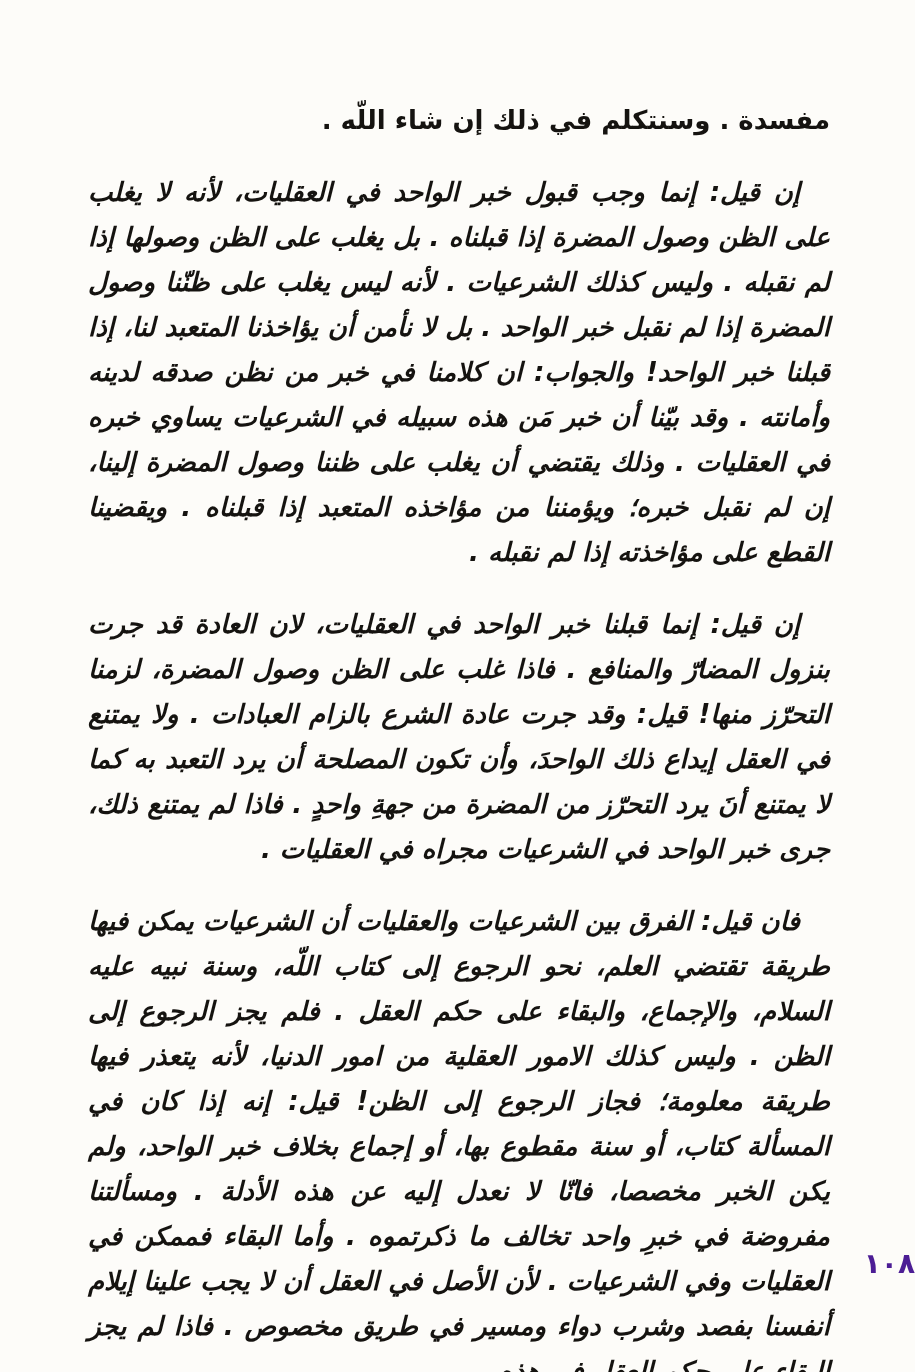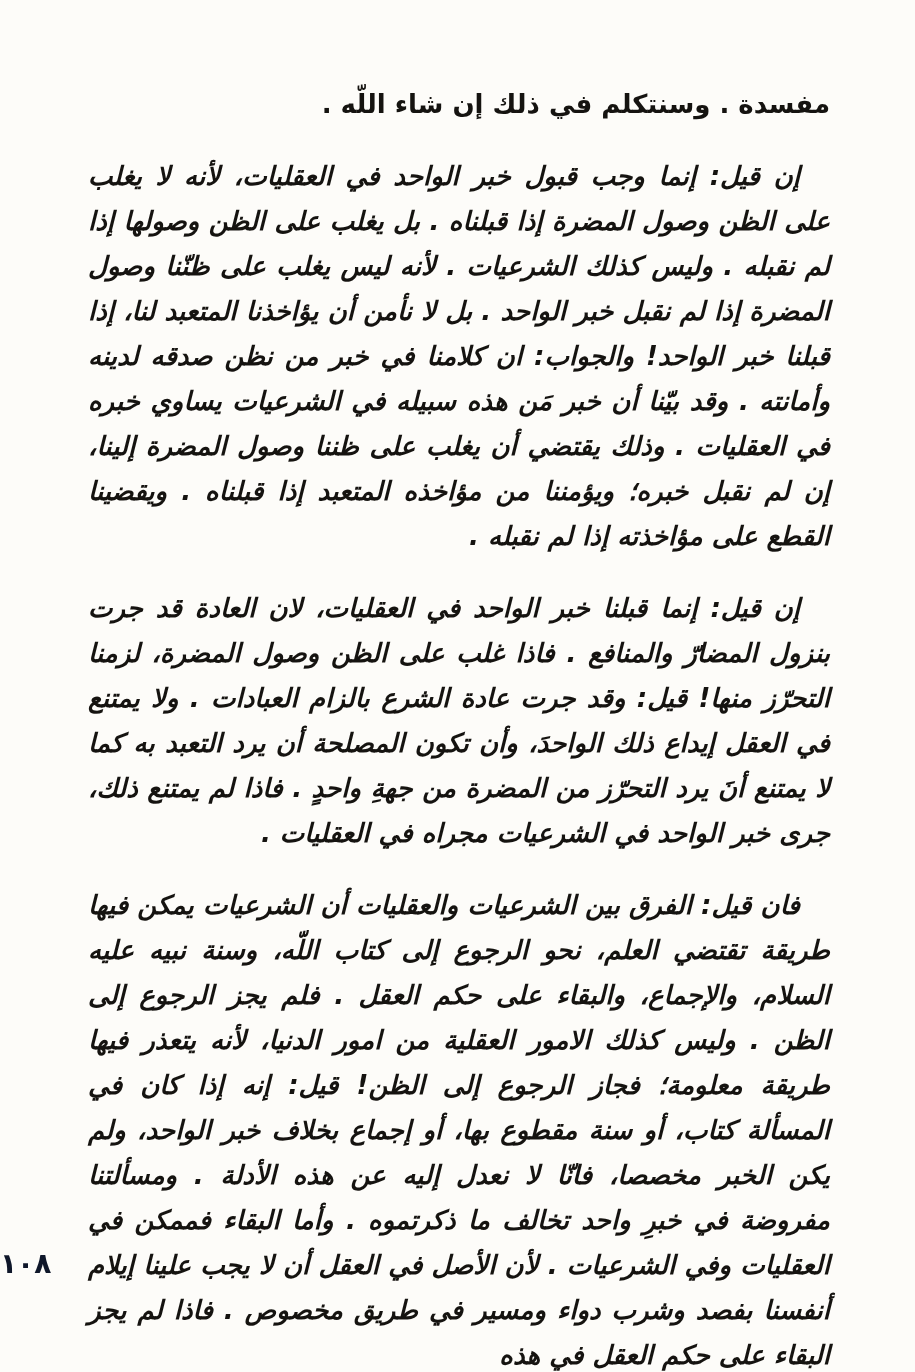--- a/index.html
+++ b/index.html
@@ -24,41 +24,41 @@
     width: 742px;
     direction: rtl;
     font-family: "DejaVu Sans", sans-serif;
     font-weight: bold;
     font-size: 26px;
     line-height: 45px;
     color: #151310;
     text-align: justify;
   }
   .para {
-    margin: 0 0 27px 0;
+    margin: 16px 0 27px 0;
     text-align: justify;
   }
   .para.indented {
     text-indent: 30px;
     font-style: italic;
   }
   .para:last-child {
     margin-bottom: 0;
   }
   .page-number {
     position: absolute;
     bottom: 92px;
     left: 0;
     width: 100%;
-    text-align: left;
+    text-align: right;
     font-family: "DejaVu Sans", sans-serif;
     font-weight: bold;
     font-size: 28px;
     letter-spacing: 0.3em;
-    color: #0f172a;
+    color: #4c1d95;
     direction: rtl;
   }
 </style>
 </head>
 <body>
 
 <div class="page">
   <main class="text-block">
     <p class="para continuation">مفسدة . وسنتكلم في ذلك إن شاء اللّه .</p>
     <p class="para indented">إن قيل: إنما وجب قبول خبر الواحد في العقليات، لأنه لا يغلب على الظن وصول المضرة إذا قبلناه . بل يغلب على الظن وصولها إذا لم نقبله . وليس كذلك الشرعيات . لأنه ليس يغلب على ظنّنا وصول المضرة إذا لم نقبل خبر الواحد . بل لا نأمن أن يؤاخذنا المتعبد لنا، إذا قبلنا خبر الواحد! والجواب: ان كلامنا في خبر من نظن صدقه لدينه وأمانته .  وقد بيّنا أن خبر مَن هذه سبيله في الشرعيات يساوي خبره في العقليات . وذلك يقتضي أن يغلب على ظننا وصول المضرة إلينا، إن لم نقبل خبره؛ ويؤمننا من مؤاخذه المتعبد إذا قبلناه . ويقضينا القطع على مؤاخذته إذا لم نقبله .</p>

